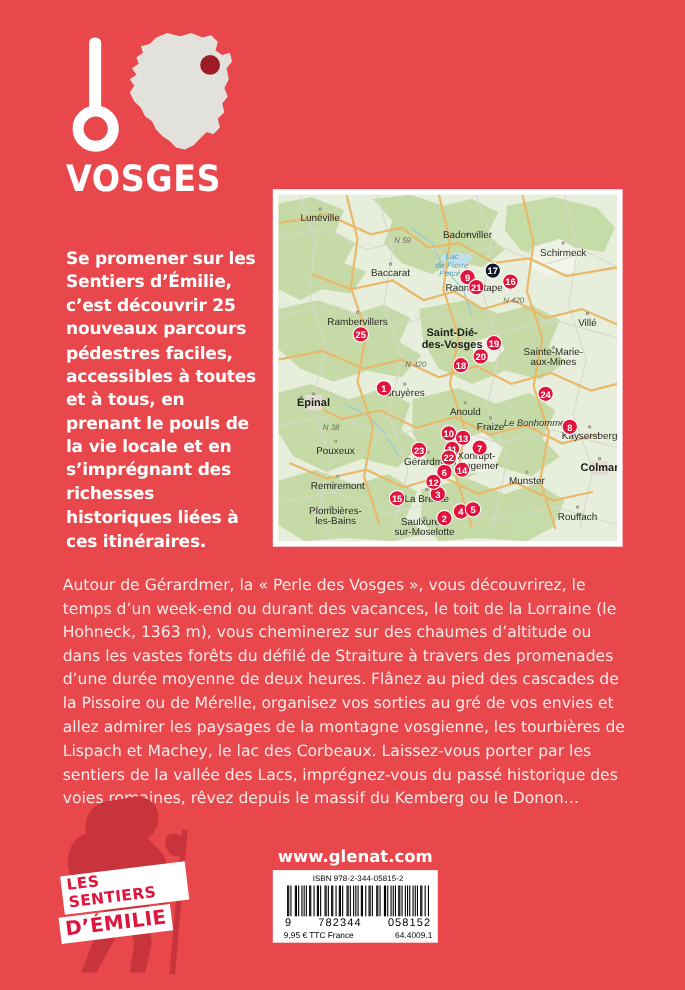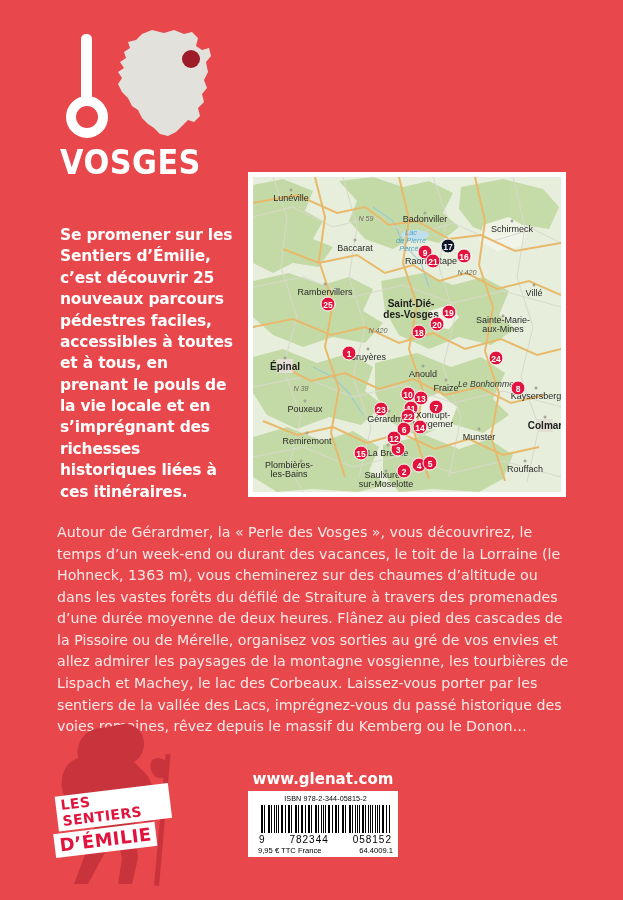--- a/index.html
+++ b/index.html
@@ -179,21 +179,21 @@
     </svg>
 
     <div id="map-labels">
         <div class="town-dot" style="left: 38px; top: 13px;"></div>
         <div class="mlabel city" style="left: 38px; top: 22px;">Lunéville</div>
         <div class="town-dot" style="left: 102px; top: 63px;"></div>
         <div class="mlabel city" style="left: 102px; top: 72px;">Baccarat</div>
         <div class="town-dot" style="left: 72px; top: 107px;"></div>
         <div class="mlabel city" style="left: 72px; top: 116px;">Rambervillers</div>
         <div class="town-dot" style="left: 172px; top: 36px;"></div>
-        <div class="mlabel city" style="left: 172px; top: 43px;">Badonviller</div>
+        <div class="mlabel city" style="left: 172px; top: 37px;">Badonviller</div>
         <div class="town-dot" style="left: 259px; top: 44px;"></div>
         <div class="mlabel city" style="left: 259px; top: 53px;">Schirmeck</div>
         <div class="town-dot" style="left: 178px; top: 76px;"></div>
         <div class="mlabel city" style="left: 178px; top: 85px;">Raon-l’Étape</div>
         <div class="town-dot" style="left: 158px; top: 123px;"></div>
         <div class="mlabel big" style="left: 158px; top: 132px;">Saint-Dié-<br>des-Vosges</div>
         <div class="town-dot" style="left: 250px; top: 139px;"></div>
         <div class="mlabel city" style="left: 250px; top: 148px;">Sainte-Marie-<br>aux-Mines</div>
         <div class="town-dot" style="left: 281px; top: 108px;"></div>
         <div class="mlabel city" style="left: 281px; top: 117px;">Villé</div>
@@ -217,21 +217,21 @@
         <div class="mlabel city" style="left: 180px; top: 243px;">Xonrupt-<br>Longemer</div>
         <div class="town-dot" style="left: 226px; top: 252px;"></div>
         <div class="mlabel city" style="left: 226px; top: 261px;">Munster</div>
         <div class="town-dot" style="left: 54px; top: 256px;"></div>
         <div class="mlabel city" style="left: 54px; top: 265px;">Remiremont</div>
         <div class="town-dot" style="left: 135px; top: 268px;"></div>
         <div class="mlabel city" style="left: 135px; top: 277px;">La Bresse</div>
         <div class="town-dot" style="left: 272px; top: 284px;"></div>
         <div class="mlabel city" style="left: 272px; top: 293px;">Rouffach</div>
         <div class="town-dot" style="left: 48px; top: 284px;"></div>
-        <div class="mlabel city" style="left: 36px; top: 293px;">Plombières-<br>les-Bains</div>
+        <div class="mlabel city" style="left: 52px; top: 293px;">Plombières-<br>les-Bains</div>
         <div class="town-dot" style="left: 133px; top: 294px;"></div>
         <div class="mlabel city" style="left: 133px; top: 303px;">Saulxures-<br>sur-Moselotte</div>
         <div class="mlabel water" style="left: 158px; top: 64px;">Lac<br>de Pierre<br>Percée</div>
         <div class="mlabel massif" style="left: 233px; top: 208px;">Le Bonhomme</div>
         <div class="mlabel road" style="left: 113px; top: 42px;">N 59</div>
         <div class="mlabel road" style="left: 214px; top: 96px;">N 420</div>
         <div class="mlabel road" style="left: 125px; top: 154px;">N 420</div>
         <div class="mlabel road" style="left: 48px; top: 212px;">N 38</div>
       </div>
 

